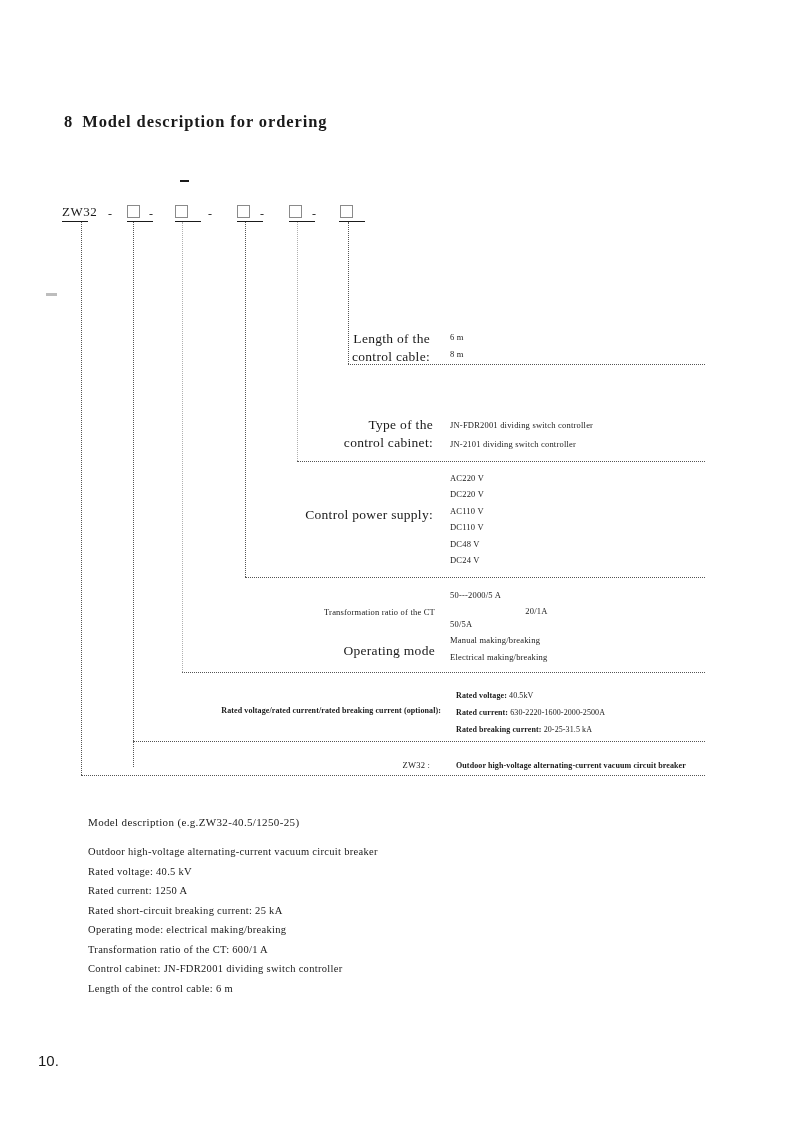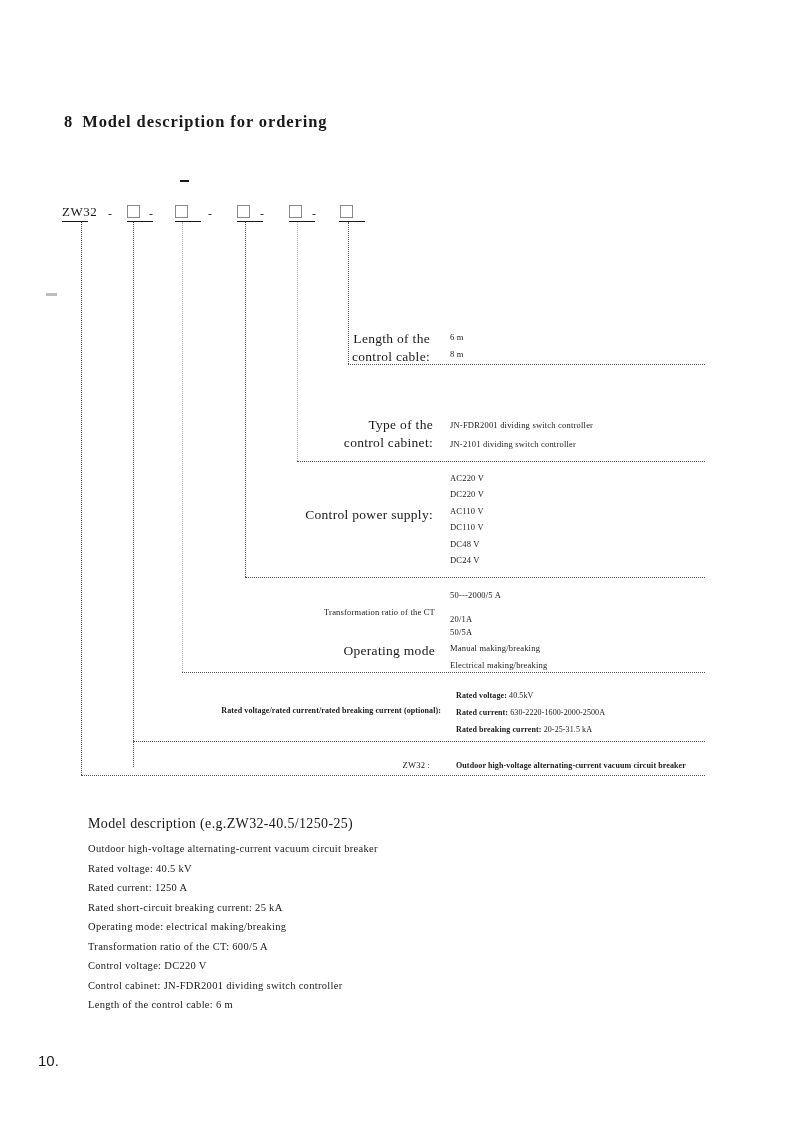--- a/index.html
+++ b/index.html
@@ -117,23 +117,23 @@
   .bold  { font-weight: bold; padding-left: 6px; }
 
   
   .desc {
     position: absolute;
     left: 88px;
     top: 816px;
     width: 560px;
   }
   .desc-title {
-    font-size: 14px;
+    font-size: 11px;
     letter-spacing: .35px;
-    margin-bottom: 11px;
+    margin-bottom: 18px;
     white-space: nowrap;
   }
   .desc-line {
     font-size: 10.5px;
     letter-spacing: .3px;
     margin-bottom: 8.5px;
     white-space: nowrap;
   }
 
   .page-num {
@@ -212,21 +212,21 @@
     <div style="margin-top:5px;">AC110 V</div>
     <div style="margin-top:5px;">DC110 V</div>
     <div style="margin-top:5px;">DC48 V</div>
     <div style="margin-top:5px;">DC24 V</div>
   </div>
 
   <div class="sec-label small" style="left:180px; top:607px; width:255px;">Transformation ratio of the CT</div>
   <div class="sec-label big" style="left:180px; top:642px; width:255px;">Operating mode</div>
   <div class="sec-values small" style="left:450px; top:590px;">
     <div>50---2000/5 A</div>
-    <div style="margin-top:13px;">20/1A</div>
+    <div style="margin-top:5px;text-align:right;">20/1A</div>
     <div style="margin-top:1px;">50/5A</div>
     <div style="margin-top:5px;">Manual making/breaking</div>
     <div style="margin-top:5px;">Electrical making/breaking</div>
   </div>
 
   <div class="sec-label tiny bold" style="left:130px; top:706px; width:305px;">Rated voltage/rated current/rated breaking current (optional):</div>
   <div class="sec-values tiny" style="left:450px; top:691px;">
     <div><span class="bold">Rated voltage:</span><span> 40.5kV</span></div>
     <div style="margin-top:6px;"><span class="bold">Rated current:</span><span> 630-2220-1600-2000-2500A</span></div>
     <div style="margin-top:6px;"><span class="bold">Rated breaking current:</span><span> 20-25-31.5 kA</span></div>
@@ -237,21 +237,20 @@
     <div>Outdoor high-voltage alternating-current vacuum circuit breaker</div>
   </div>
 
   <div class="desc">
     <div class="desc-title">Model description (e.g.ZW32-40.5/1250-25)</div>
     <div class="desc-line">Outdoor high-voltage alternating-current vacuum circuit breaker</div>
     <div class="desc-line">Rated voltage: 40.5 kV</div>
     <div class="desc-line">Rated current: 1250 A</div>
     <div class="desc-line">Rated short-circuit breaking current: 25 kA</div>
     <div class="desc-line">Operating mode: electrical making/breaking</div>
-    <div class="desc-line">Transformation ratio of the CT: 600/5 A</div>
-    <div class="desc-line">Control voltage: DC220 V</div>
+    <div class="desc-line">Transformation ratio of the CT: 600/1 A</div>
     <div class="desc-line">Control cabinet: JN-FDR2001 dividing switch controller</div>
     <div class="desc-line">Length of the control cable: 6 m</div>
   </div>
 
   <div class="page-num">10.</div>
 
 </div>
 
 </body></html>

